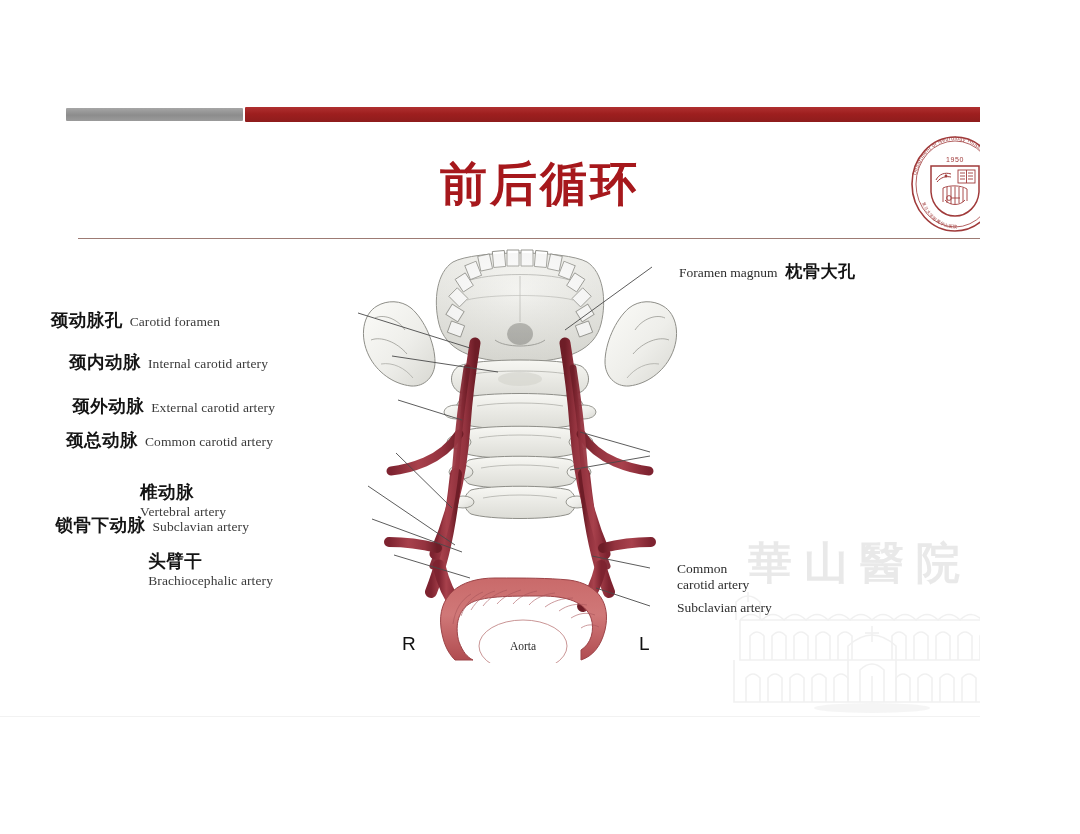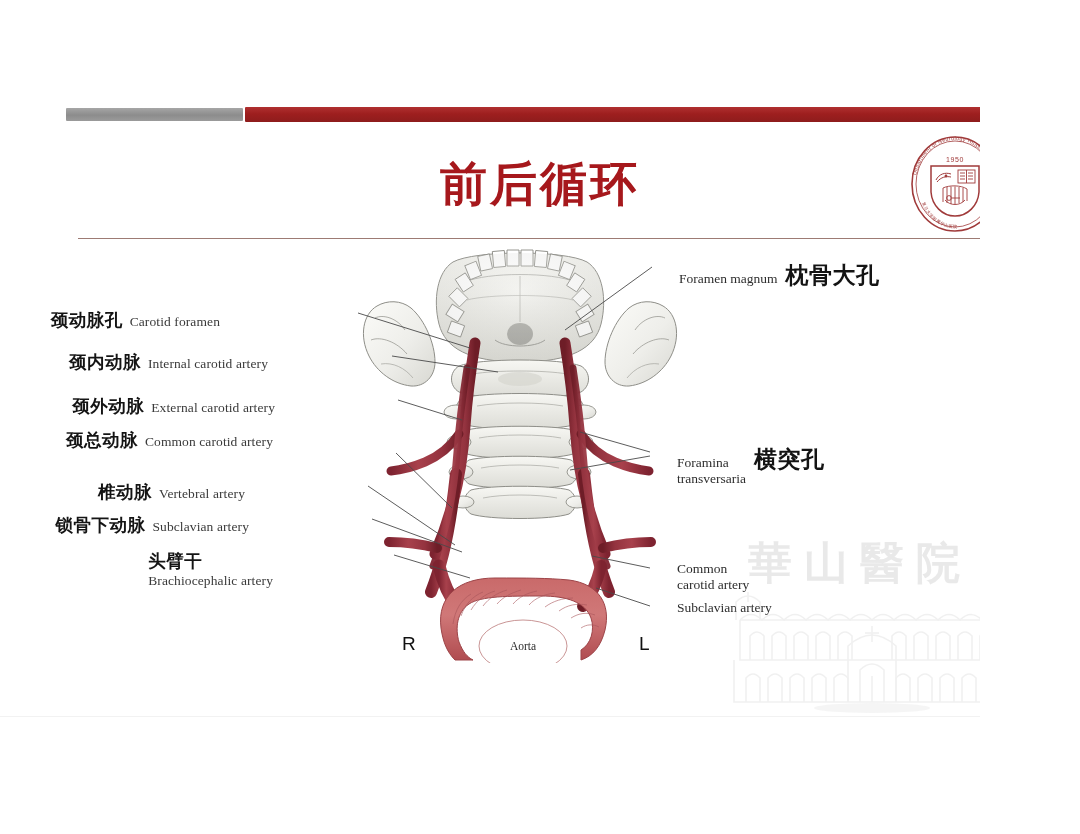--- a/index.html
+++ b/index.html
@@ -129,21 +129,21 @@
     font-size: 13.5px;
     color: #2d2d2d;
     margin-left: 24px;
   }
   .lbl-right .en.two-line {
     line-height: 1.18;
     white-space: pre-line;
   }
   .lbl-right .cn {
     font-family: "DejaVu Sans", "Liberation Sans", sans-serif;
-    font-size: 23px;
+    font-size: 17px;
     font-weight: 700;
     color: #141414;
     margin-left: 8px;
     letter-spacing: 0.5px;
   }
 
   
   .orient {
     position: absolute;
     font-family: "Liberation Sans", "DejaVu Sans", sans-serif;
@@ -451,41 +451,36 @@
     <span class="en">Internal carotid artery</span>
   </div>
   <div class="lbl-left" style="top:394px; right:705px;">
     <span class="cn">颈外动脉</span>
     <span class="en">External carotid artery</span>
   </div>
   <div class="lbl-left" style="top:428px; right:707px;">
     <span class="cn">颈总动脉</span>
     <span class="en">Common carotid artery</span>
   </div>
-  <div class="lbl-left" style="top:480px; right:735px;">
+  <div class="lbl-left" style="top:480px; right:754px;flex-direction:column;">
     <span class="cn">椎动脉</span>
     <span class="en">Vertebral artery</span>
   </div>
   <div class="lbl-left" style="top:513px; right:731px;">
     <span class="cn">锁骨下动脉</span>
     <span class="en">Subclavian artery</span>
   </div>
   <div class="lbl-left" style="top:549px; right:707px;flex-direction:column;">
     <span class="cn">头臂干</span>
     <span class="en">Brachiocephalic artery</span>
   </div>
 
   <div class="lbl-right" style="top:260px; left:655px;">
     <span class="en">Foramen magnum</span>
     <span class="cn">枕骨大孔</span>
-  </div>
-  <div class="lbl-right" style="top:444px; left:653px;">
-    <span class="en two-line">Foramina
-transversaria</span>
-    <span class="cn">横突孔</span>
   </div>
   <div class="lbl-right" style="top:561px; left:653px;">
     <span class="en two-line">Common
 carotid artery</span>
   </div>
   <div class="lbl-right" style="top:600px; left:653px;">
     <span class="en">Subclavian artery</span>
   </div>
 
   <div class="orient" style="left:402px; top:633px;">R</div>

